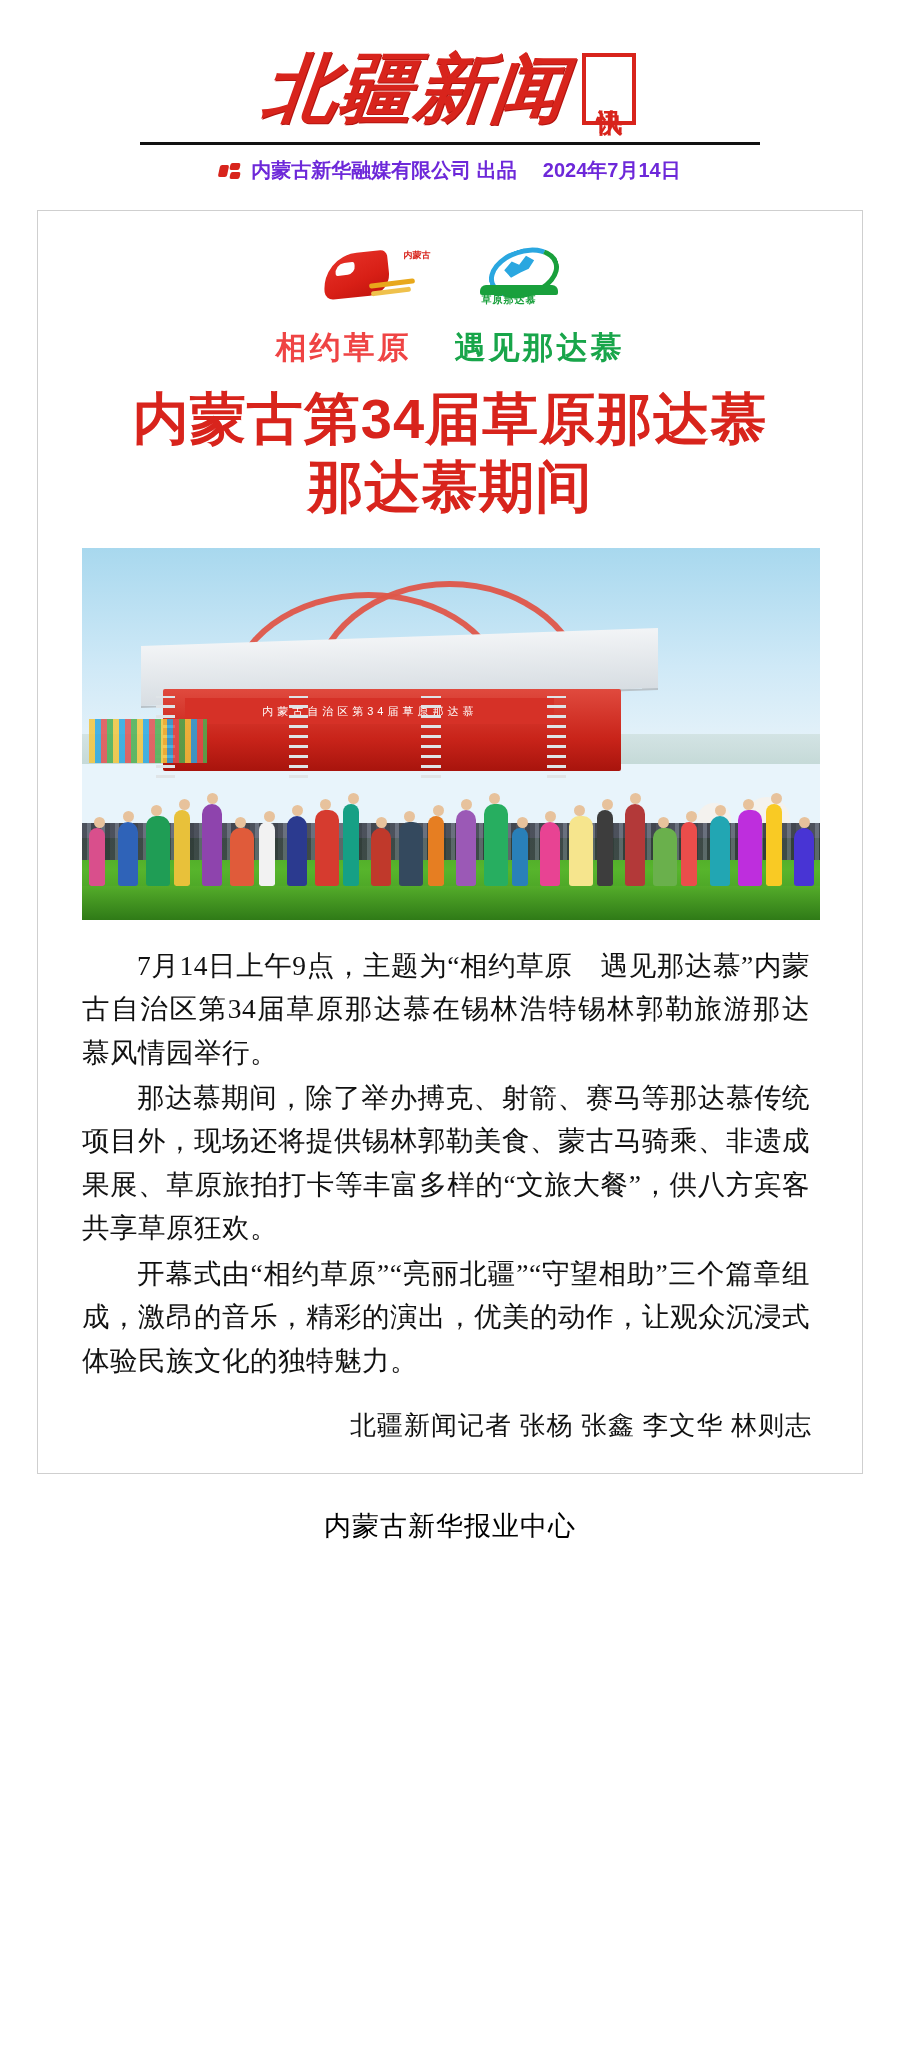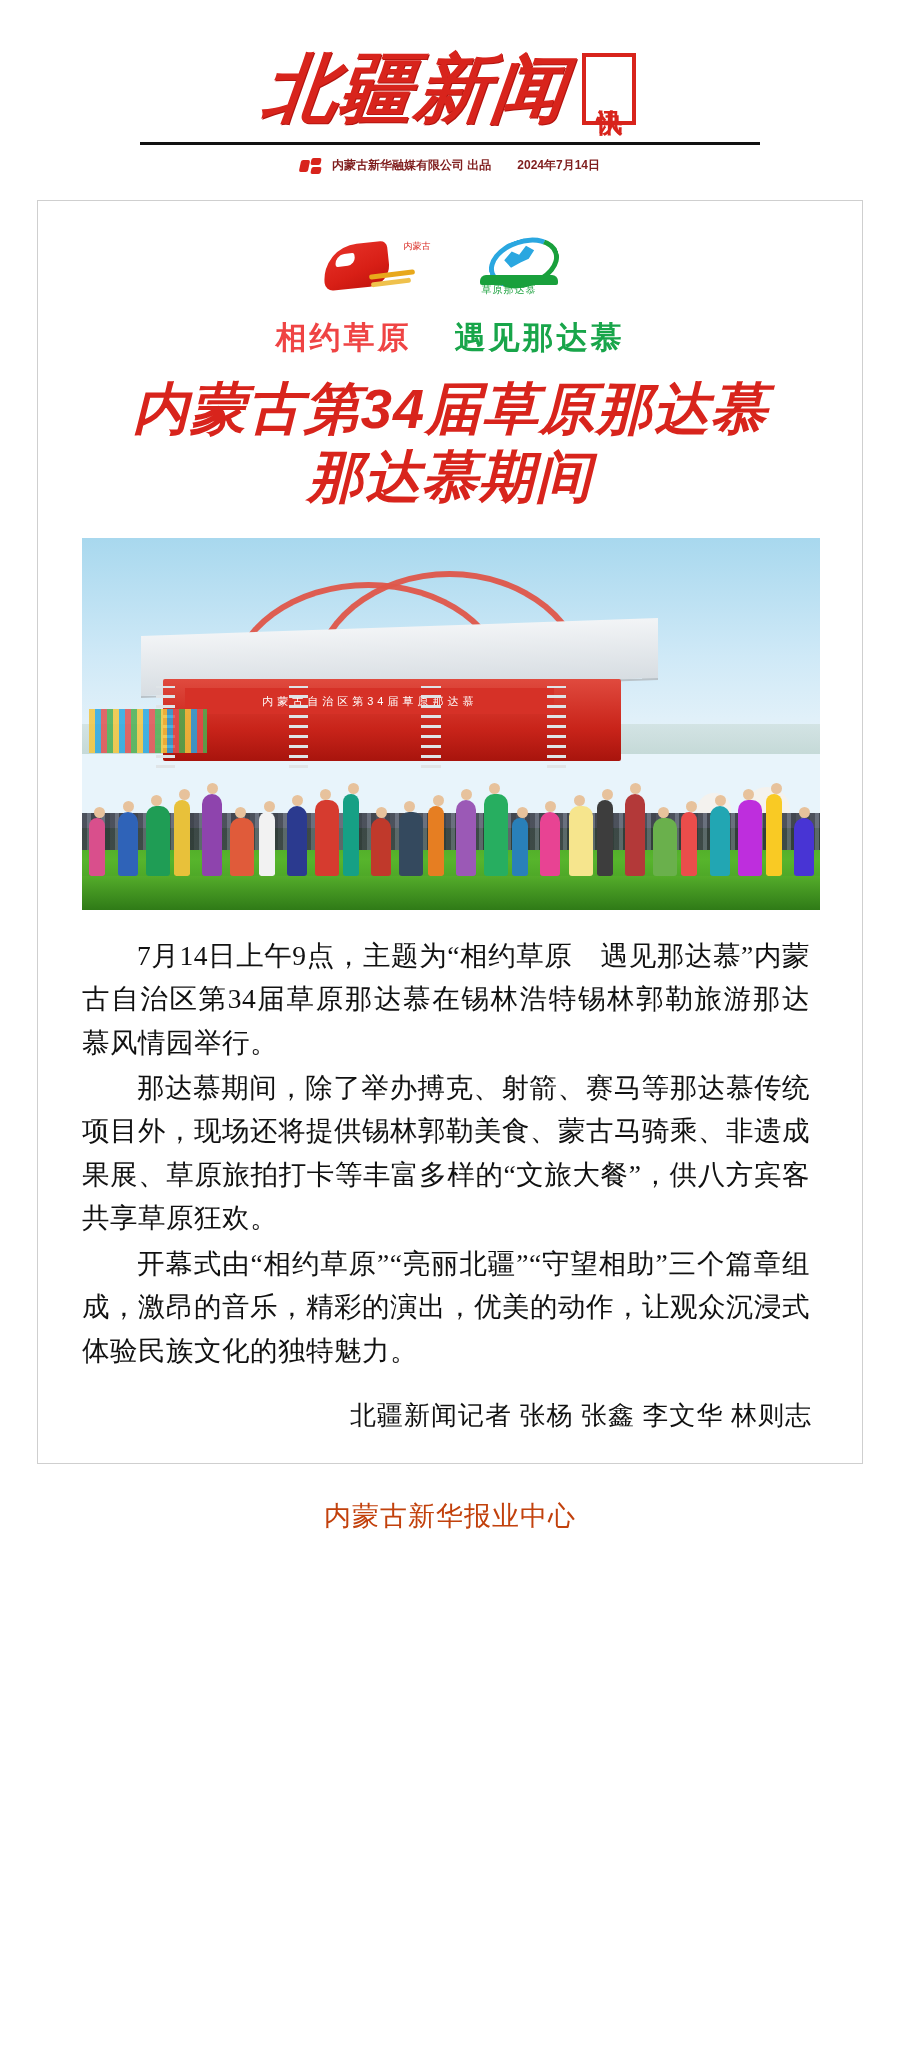--- a/index.html
+++ b/index.html
@@ -71,23 +71,23 @@
     height: 3px;
     background: #111;
     margin: 16px auto 0 auto;
   }
   .issuer-row {
     display: flex;
     align-items: center;
     justify-content: center;
     gap: 10px;
     margin-top: 12px;
-    font-size: 12px;
-    font-weight: bold;
-    color: #7f1d1d;
+    font-size: 20px;
+    font-weight: bold;
+    color: #6d28d9;
     font-family: "Liberation Sans", sans-serif;
   }
   .issuer-mark {
     width: 22px;
     height: 16px;
     position: relative;
     display: inline-block;
   }
   .issuer-mark span {
     position: absolute;
@@ -105,24 +105,25 @@
     margin: 26px auto 0 auto;
     width: 826px;
     box-sizing: border-box;
     border: 1px solid #cfcfcf;
     background: #fff;
     padding: 36px 44px 30px 44px;
   }
 
   .logos {
     display: flex;
-    align-items: center;
+    align-items: flex-start;
     justify-content: center;
     gap: 25px;
     margin-bottom: 22px;
+    font-weight: bold;
   }
   .logo-emblem {
     width: 110px;
     height: 56px;
     position: relative;
   }
   .logo-emblem .e-red {
     position: absolute;
     left: 0; top: 6px;
     width: 66px; height: 44px;
@@ -213,21 +214,20 @@
 
   .headline {
     text-align: center;
     font-family: "Liberation Sans", sans-serif;
     font-weight: bold;
     font-size: 56px;
     line-height: 1.22;
     color: #d8241c;
     letter-spacing: 1px;
     margin: 0 0 26px 0;
-    font-style: italic;
   }
 
   
   .photo {
     position: relative;
     width: 738px;
     height: 372px;
     margin: 0 auto 24px auto;
     overflow: hidden;
     background: linear-gradient(#bfe4f5 0%, #d8eefa 46%, #e8f4fb 56%);
@@ -362,21 +362,21 @@
     letter-spacing: 1px;
     padding-right: 6px;
   }
 
   
   .footer {
     margin-top: 34px;
     text-align: center;
     font-family: "Liberation Serif", serif;
     font-size: 27px;
-    color: #c2410c;
+    color: #000000;
     letter-spacing: 1px;
   }
 </style>
 </head>
 <body>
 
 <div class="page">
 
   <div class="masthead">
     <div class="masthead-row">

